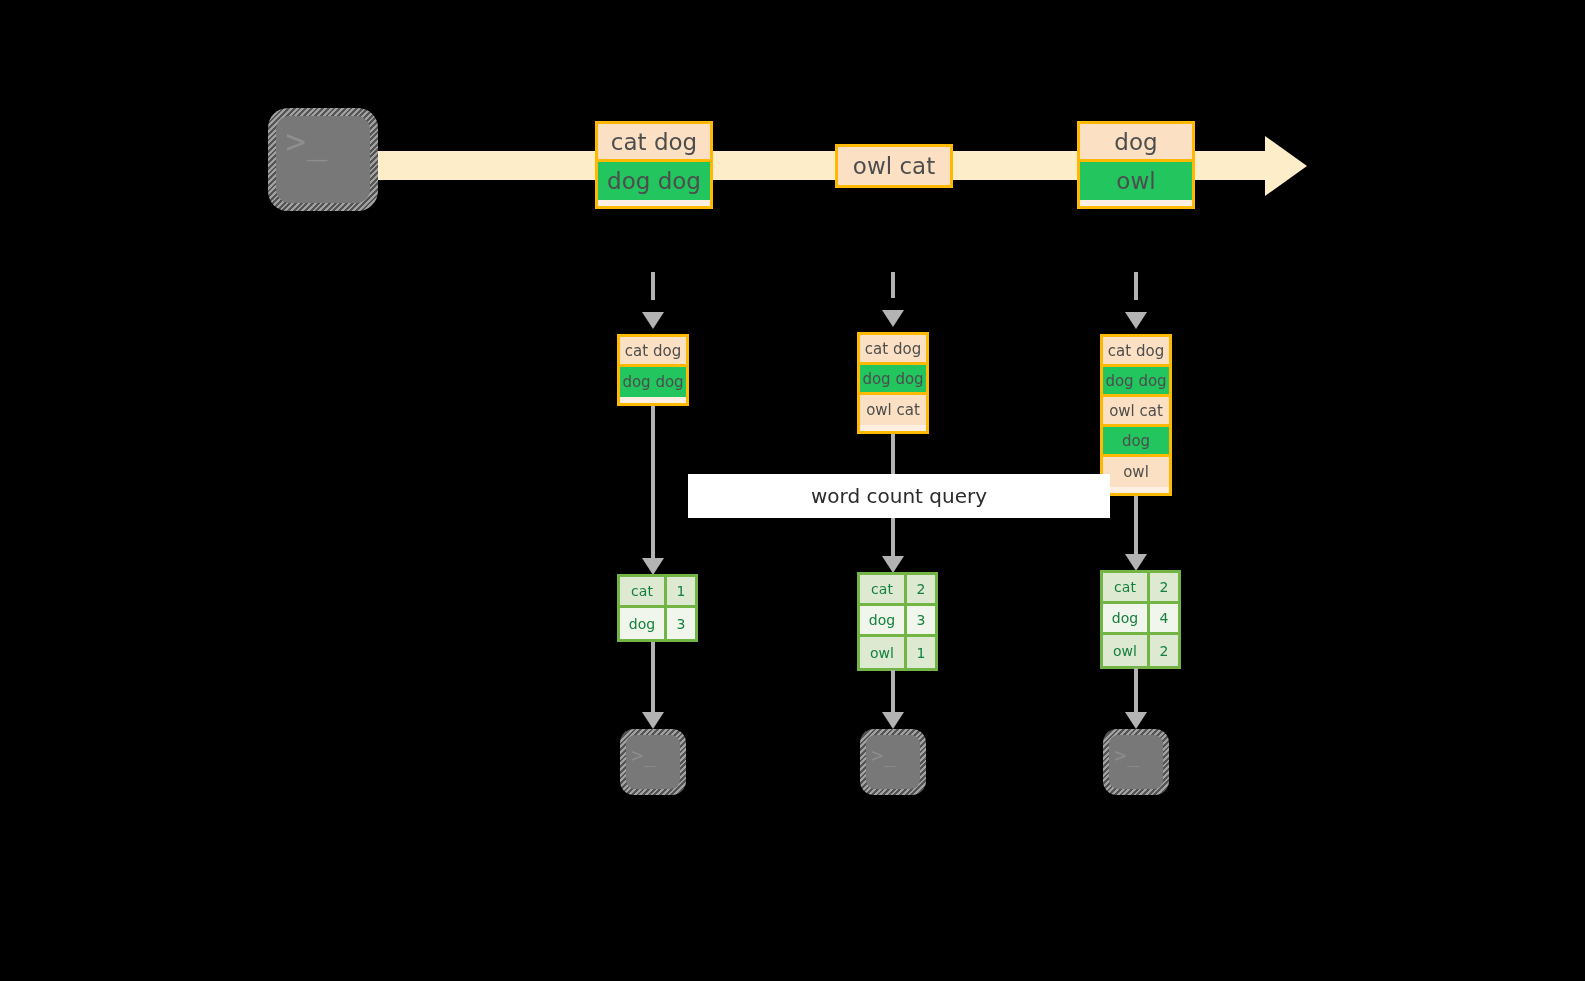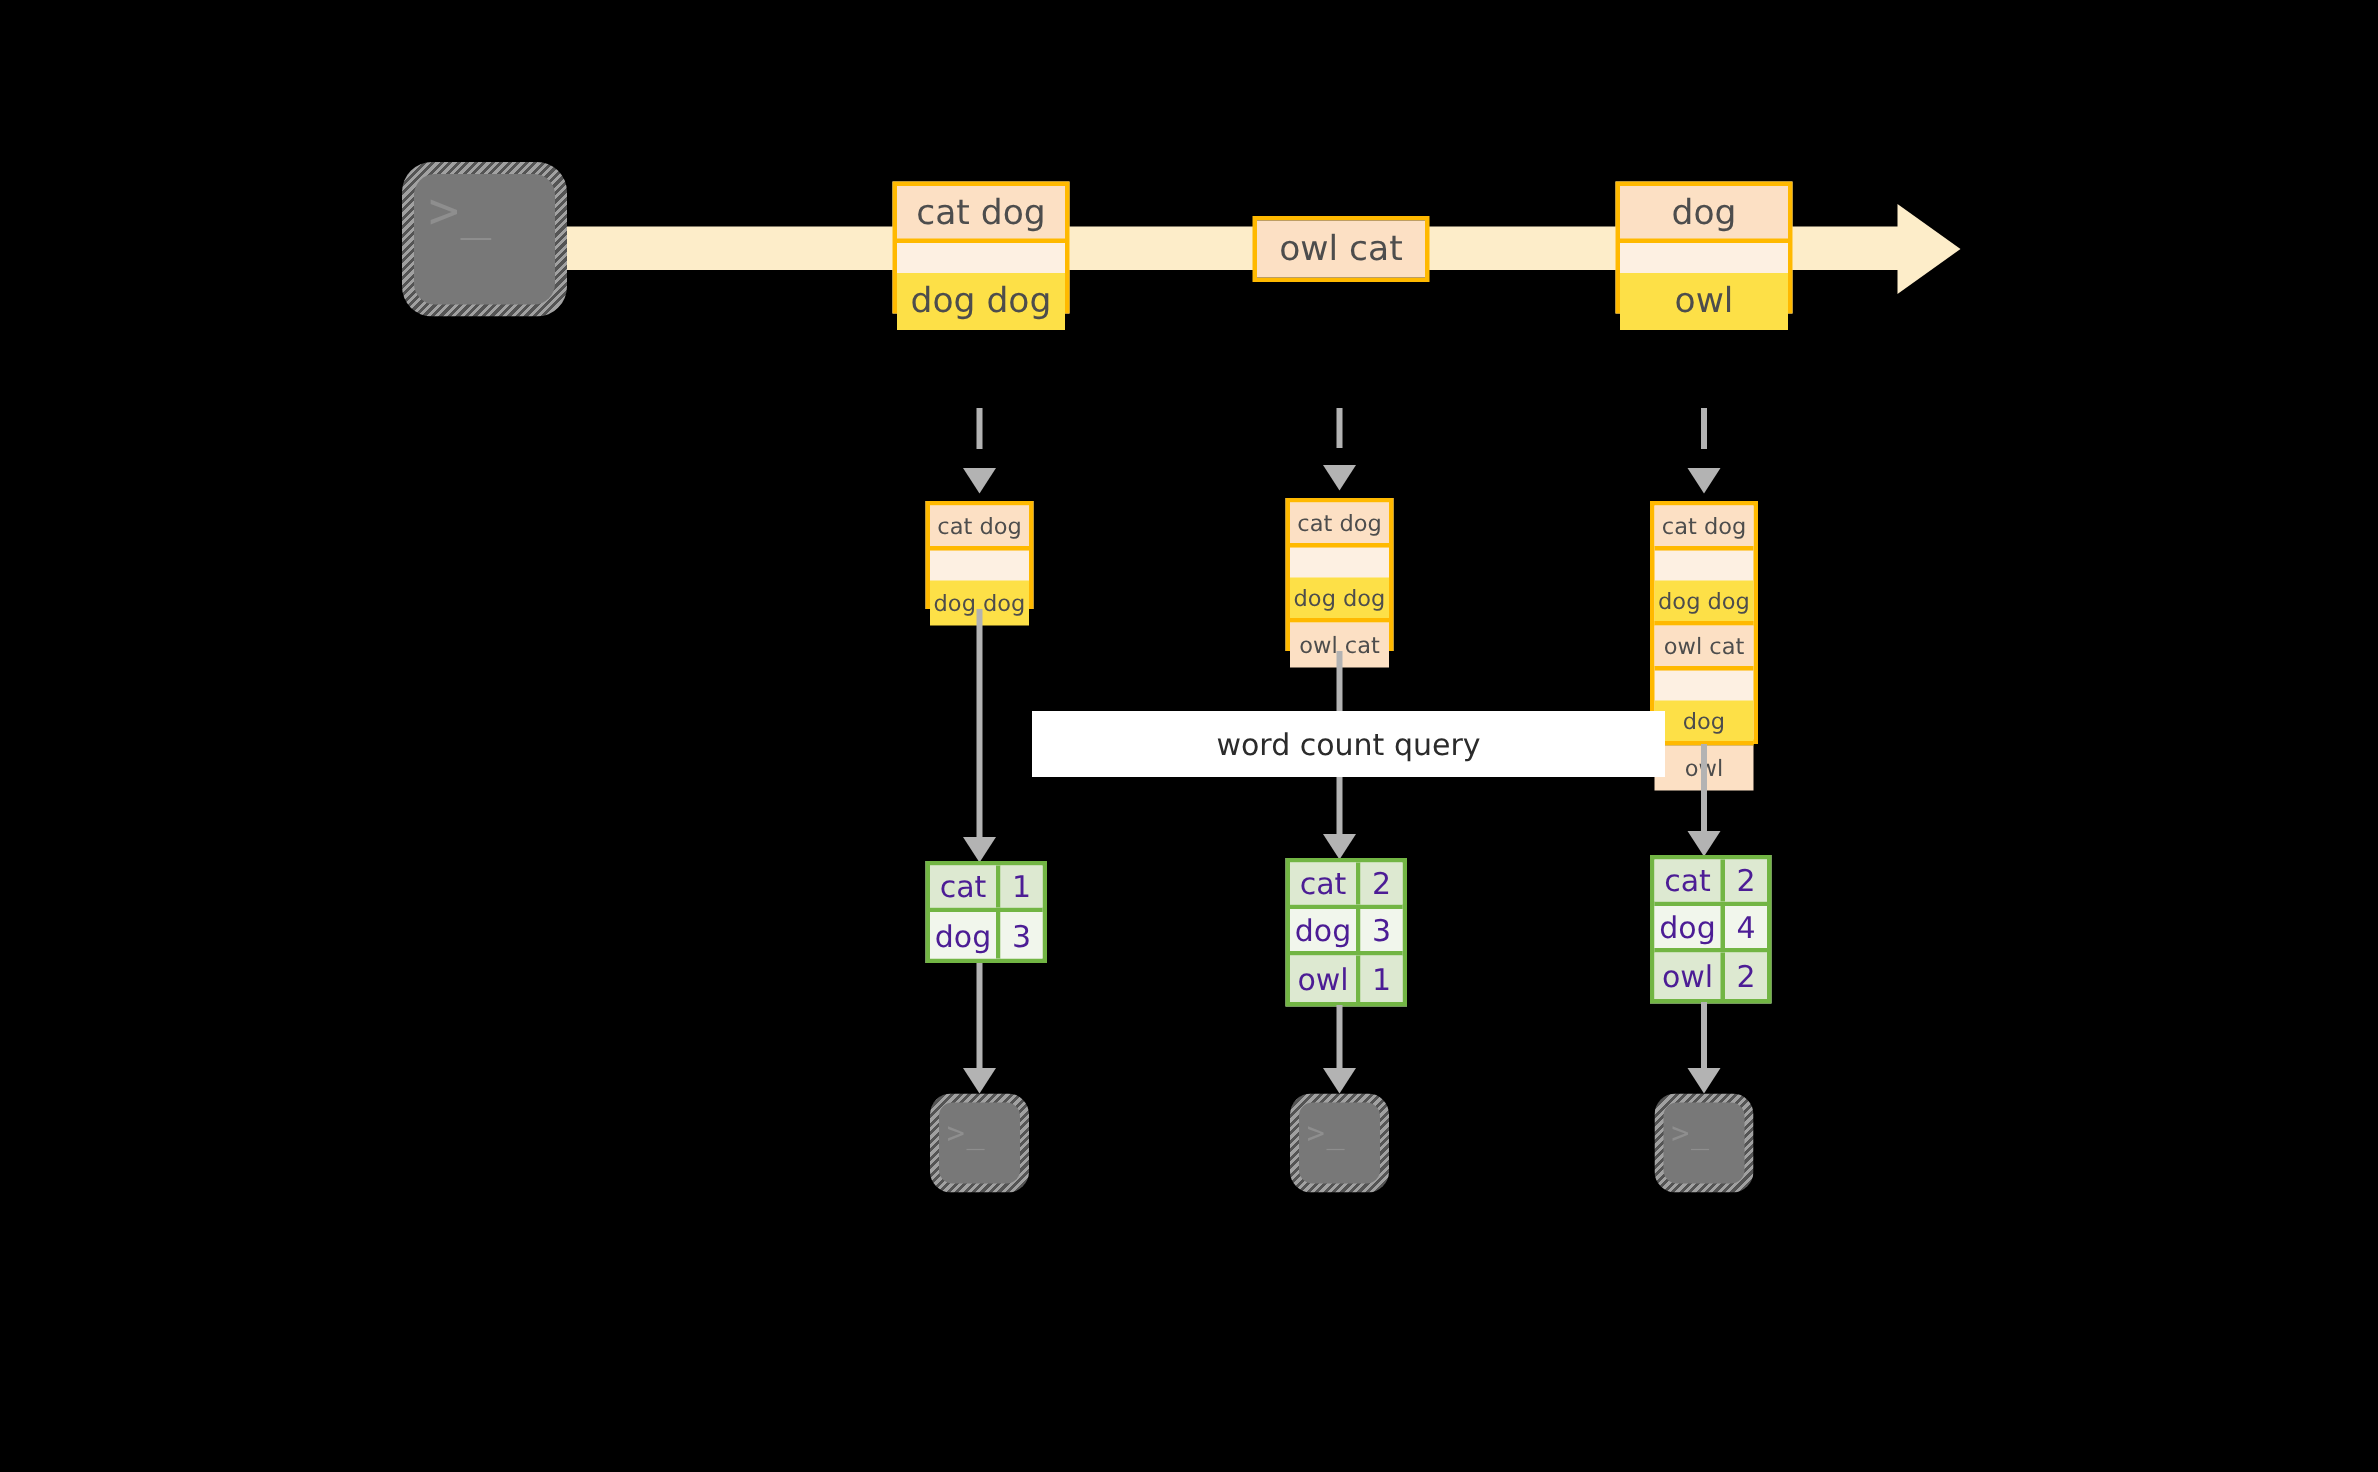--- a/index.html
+++ b/index.html
@@ -84,21 +84,21 @@
     box-sizing: border-box;
     border-bottom: 3px solid #ffb900;
     color: #4d4d4d;
     display: flex;
     align-items: center;
     justify-content: center;
     white-space: nowrap;
   }
   .rec-row:last-child { border-bottom: none; }
   .rec-row.dark  { background: #fce0c4; }
-  .rec-row.light { background: #fde047; margin-top: 20px; }
+  .rec-row.light { background: #22c55e; }
 
   .rec-stack.big .rec-row   { height: 38px; font-size: 23px; }
   .rec-stack.mini .rec-row  { height: 30px; font-size: 15px; }
 
   
   .arrow-line {
     position: absolute;
     background: #b3b3b3;
     width: 4px;
   }
@@ -127,22 +127,22 @@
     box-sizing: border-box;
     border-bottom: 3px solid #72b544;
     height: 31px;
   }
   .res-row:last-child { border-bottom: none; }
   .res-cell {
     box-sizing: border-box;
     display: flex;
     align-items: center;
     justify-content: center;
-    font-size: 20px;
-    color: #4c1d95;
+    font-size: 14px;
+    color: #15803d;
     white-space: nowrap;
   }
   .res-cell.key {
     width: 47px;
     border-right: 3px solid #72b544;
   }
   .res-cell.val { width: 28px; }
   .res-row.dark  .res-cell { background: #dde9d1; }
   .res-row.light .res-cell { background: #f1f6ec; }
 

